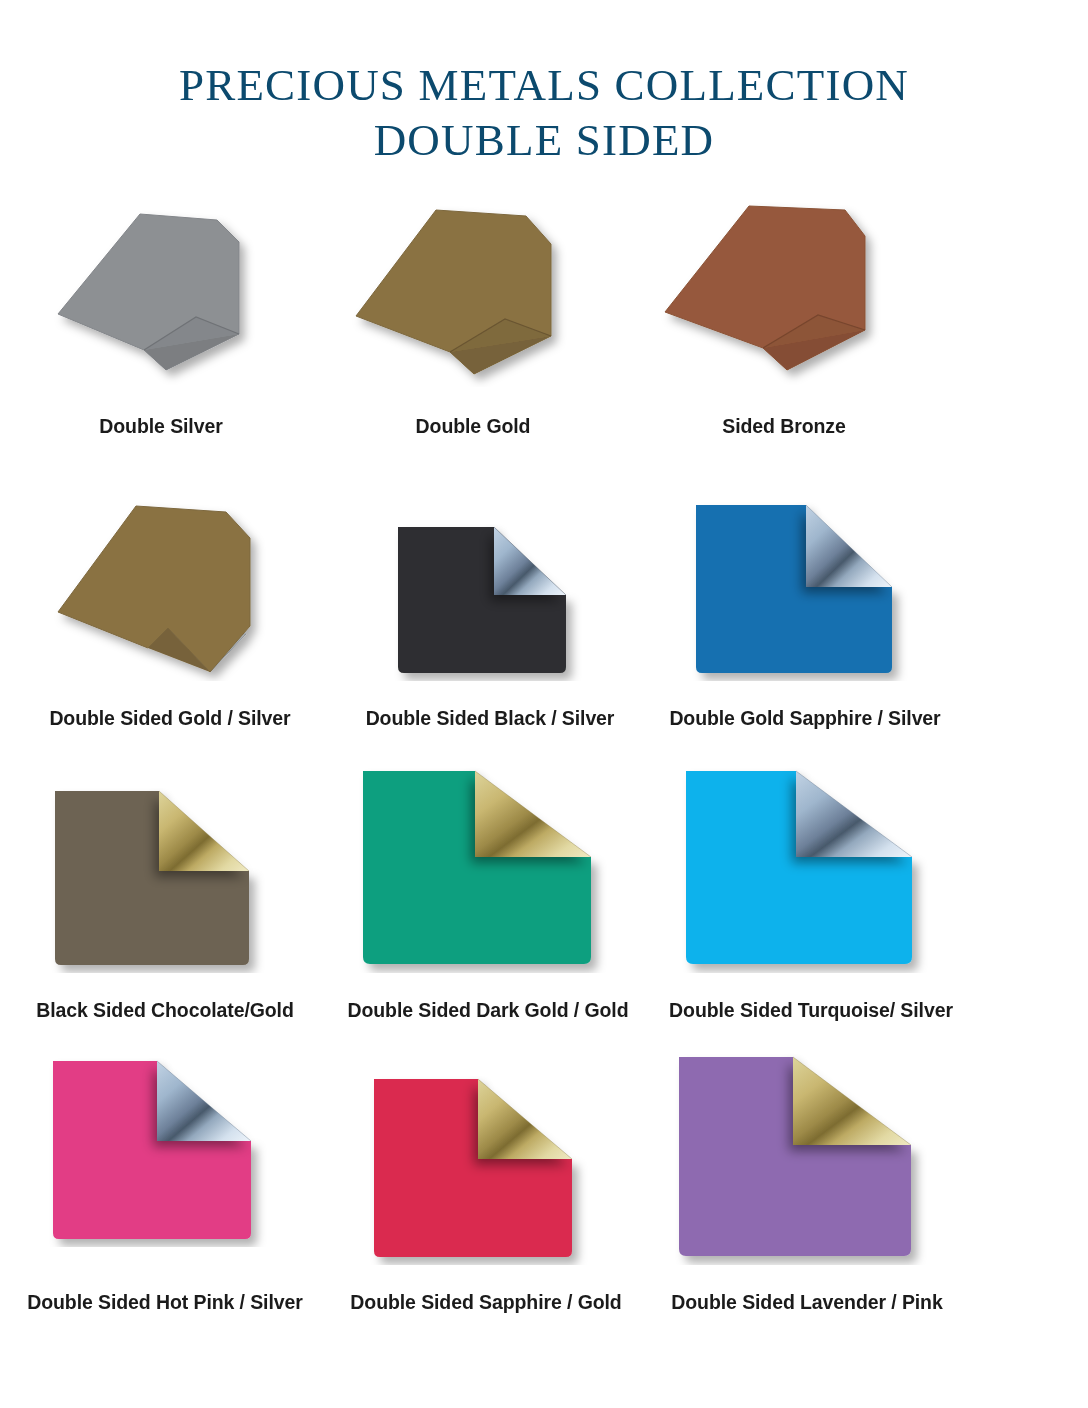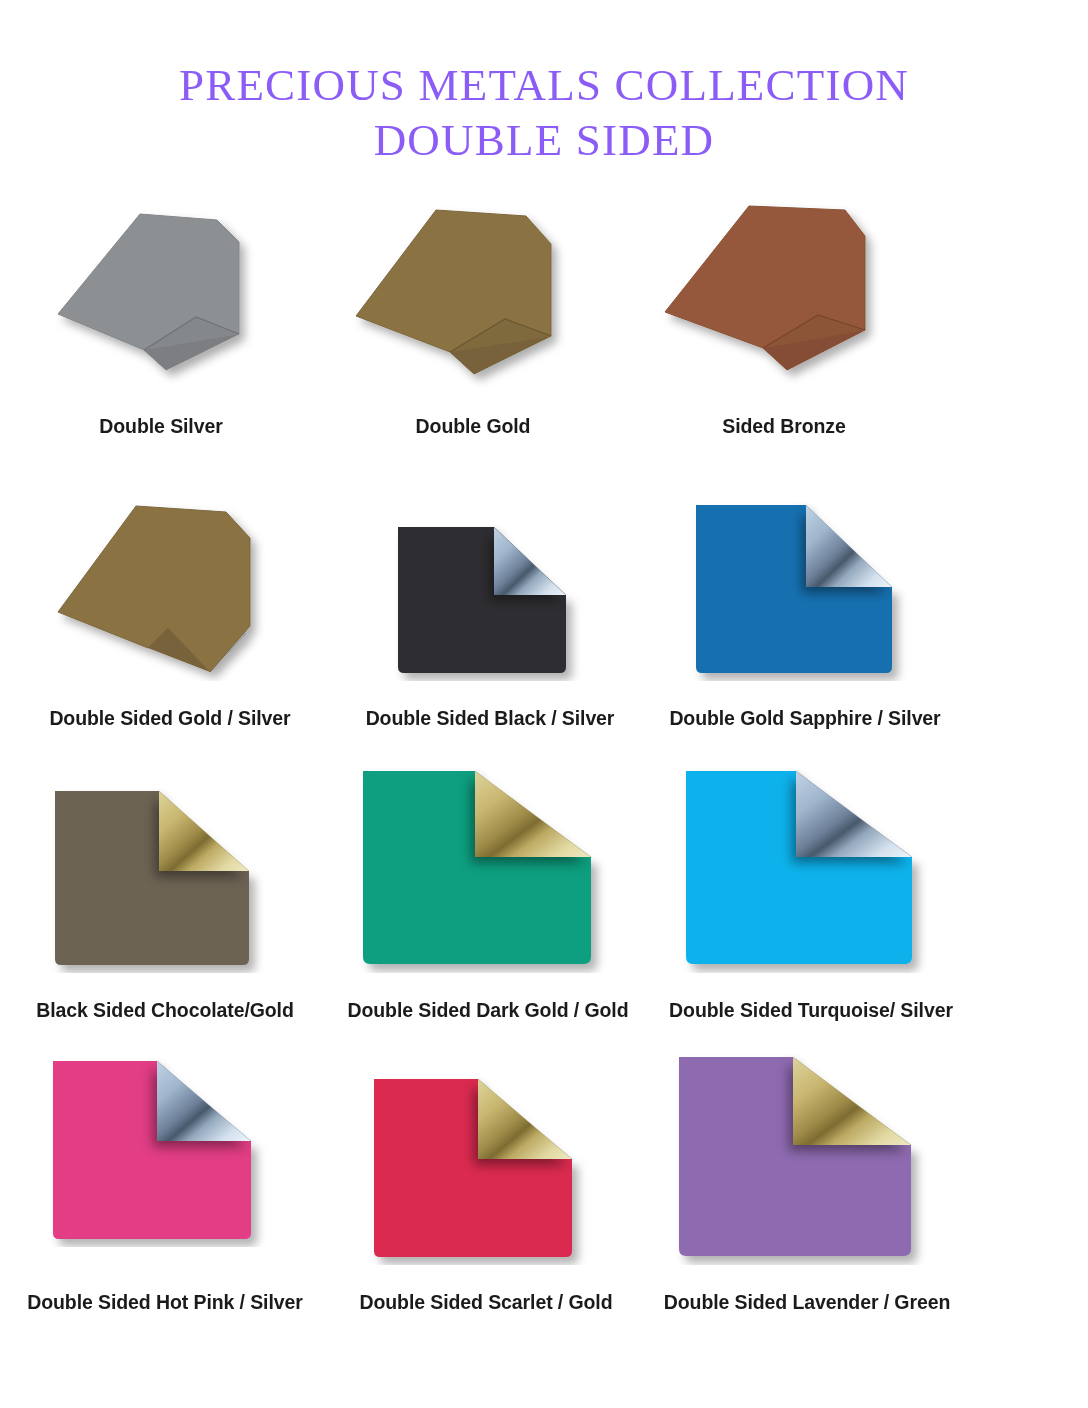--- a/index.html
+++ b/index.html
@@ -24,21 +24,21 @@
 
   
   .title-block {
     padding-top: 58px;
     text-align: center;
   }
   .title-line {
     font-family: "Liberation Serif", "DejaVu Serif", serif;
     font-size: 45px;
     letter-spacing: 1.2px;
-    color: #8b5cf6;
+    color: #0c4a6e;
     line-height: 1.22;
     font-weight: 400;
   }
 
   
   .grid {
     margin-top: 14px;
     display: flex;
     flex-direction: column;
   }
@@ -341,35 +341,35 @@
               <g filter="url(#sheetShadow)">
                 <path d="M6 4 L110 4 L110 84 L204 84 L204 176 Q204 182 198 182 L12 182 Q6 182 6 176 Z" fill="#da2a4f"></path>
               </g>
               <g filter="url(#peelShadow)">
                 <path d="M110 4 L204 84 L110 84 Z" fill="url(#foilGold)"></path>
               </g>
               <path d="M110 4 L204 84" fill="none" stroke="#8a7a44" stroke-width="0.8" opacity="0.5"></path>
             </svg>
           </div>
         </div>
-        <div class="caption cap-row-n">Double Sided Scarlet / Gold</div>
+        <div class="caption cap-row-n">Double Sided Sapphire / Gold</div>
       </div>
 
       <div class="cell" style="width:330px;">
         <div class="cell-art">
           <div class="sheet-wrap">
             <svg class="sheet-svg" width="268" height="212" viewBox="0 0 268 212">
               <g filter="url(#sheetShadow)">
                 <path d="M6 4 L120 4 L120 92 L238 92 L238 196 Q238 203 231 203 L13 203 Q6 203 6 196 Z" fill="#8e6ab0"></path>
               </g>
               <g filter="url(#peelShadow)">
                 <path d="M120 4 L238 92 L120 92 Z" fill="url(#foilGold)"></path>
               </g>
               <path d="M120 4 L238 92" fill="none" stroke="#8a7a44" stroke-width="0.8" opacity="0.5"></path>
             </svg>
           </div>
         </div>
-        <div class="caption cap-row-n">Double Sided Lavender / Green</div>
+        <div class="caption cap-row-n">Double Sided Lavender / Pink</div>
       </div>
     </div>
 
   </div>
 </div>
 
 </body></html>

